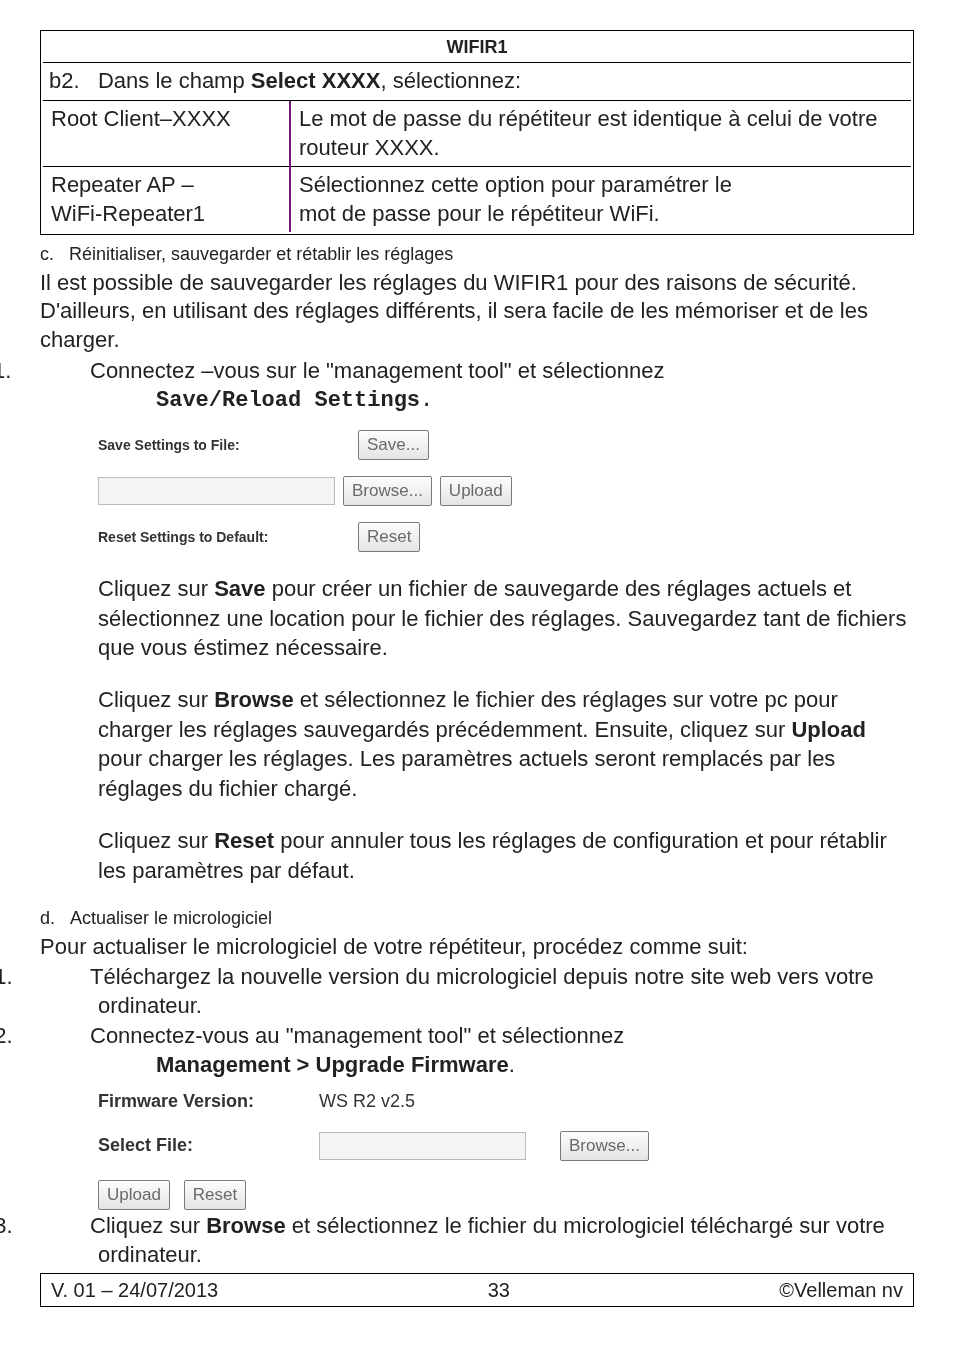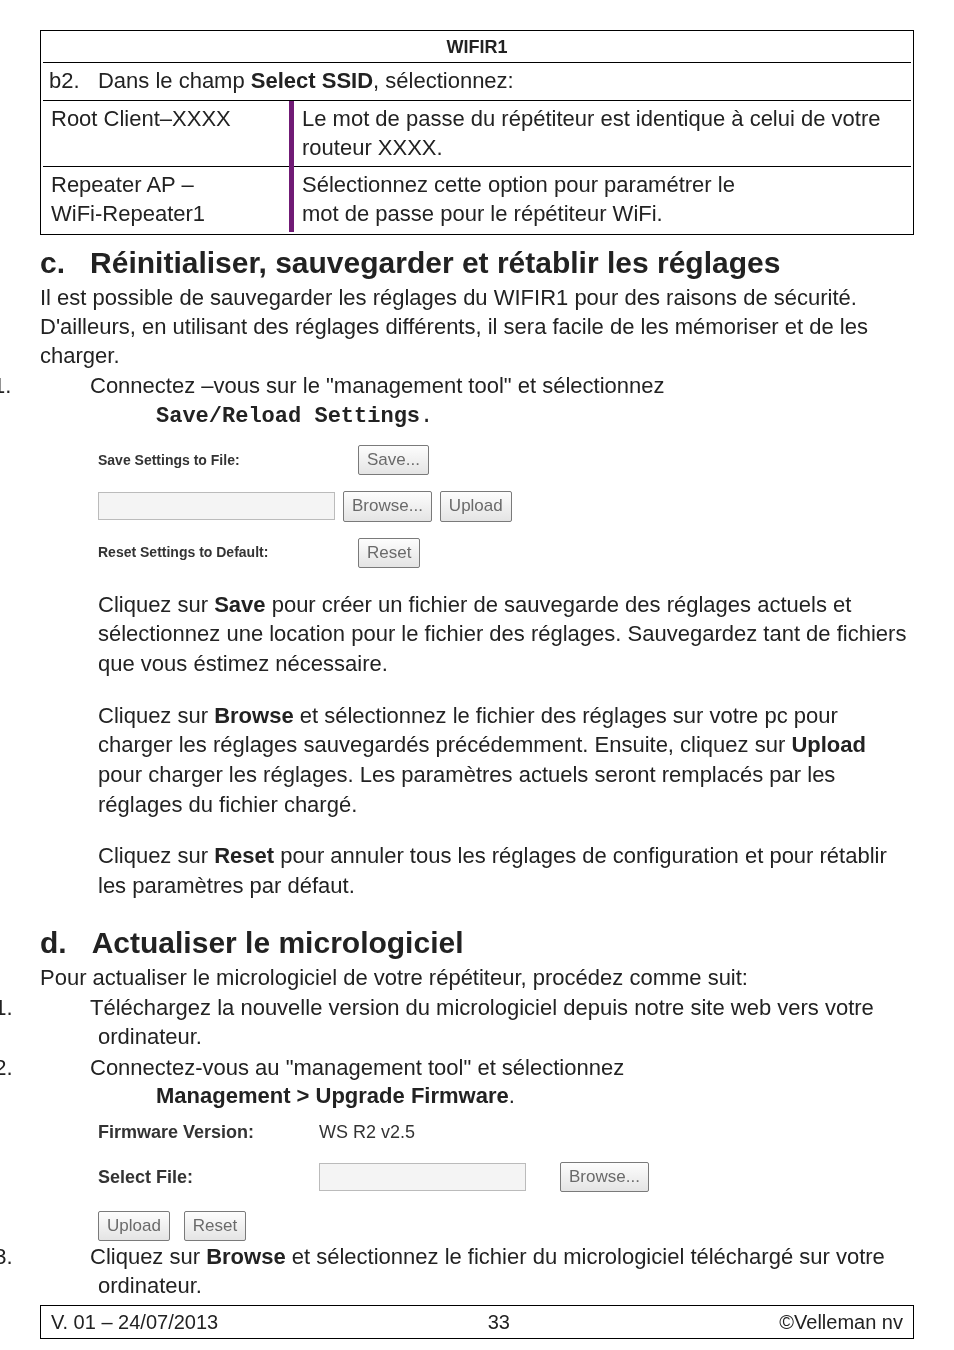--- a/index.html
+++ b/index.html
@@ -34,25 +34,25 @@
   }
   .tgrid td {
     border-top: 1px solid #000;
     padding: 4px 8px;
     vertical-align: top;
     font-size: 22px;
   }
   .tgrid tr:first-child td { border-top: none; }
   .tgrid td:first-child {
     width: 230px;
-    border-right: 5px solid #701a75;
+    border-right: 2px solid #701a75;
   }
   .section-heading {
-    font-weight: bold;
-    font-size: 30px;
+    font-weight: normal;
+    font-size: 18px;
     margin: 8px 0 0 0;
   }
   .para { margin: 2px 0; font-size: 22px; }
   .indent-block {
     padding-left: 58px;
     text-indent: -58px;
   }
   .indent-block .num {
     display: inline-block;
     width: 50px;
@@ -127,21 +127,21 @@
   }
   b { font-weight:bold; }
 </style>
 </head>
 <body>
 
 <div class="outer-frame">
   <div class="header-cell">WIFIR1</div>
   <div class="b2-line">
     <span>b2.</span>&nbsp;&nbsp;
-    <span>Dans le champ </span><b>Select SSID</b><span>, sélectionnez:</span>
+    <span>Dans le champ </span><b>Select XXXX</b><span>, sélectionnez:</span>
   </div>
   <table class="tgrid">
     <tbody>
         <tr>
       <td>Root Client–XXXX</td>
       <td>Le mot de passe du répétiteur est identique à celui de votre routeur XXXX.</td>
     </tr>
     <tr>
       <td>
         <span>Repeater AP –</span><br>

